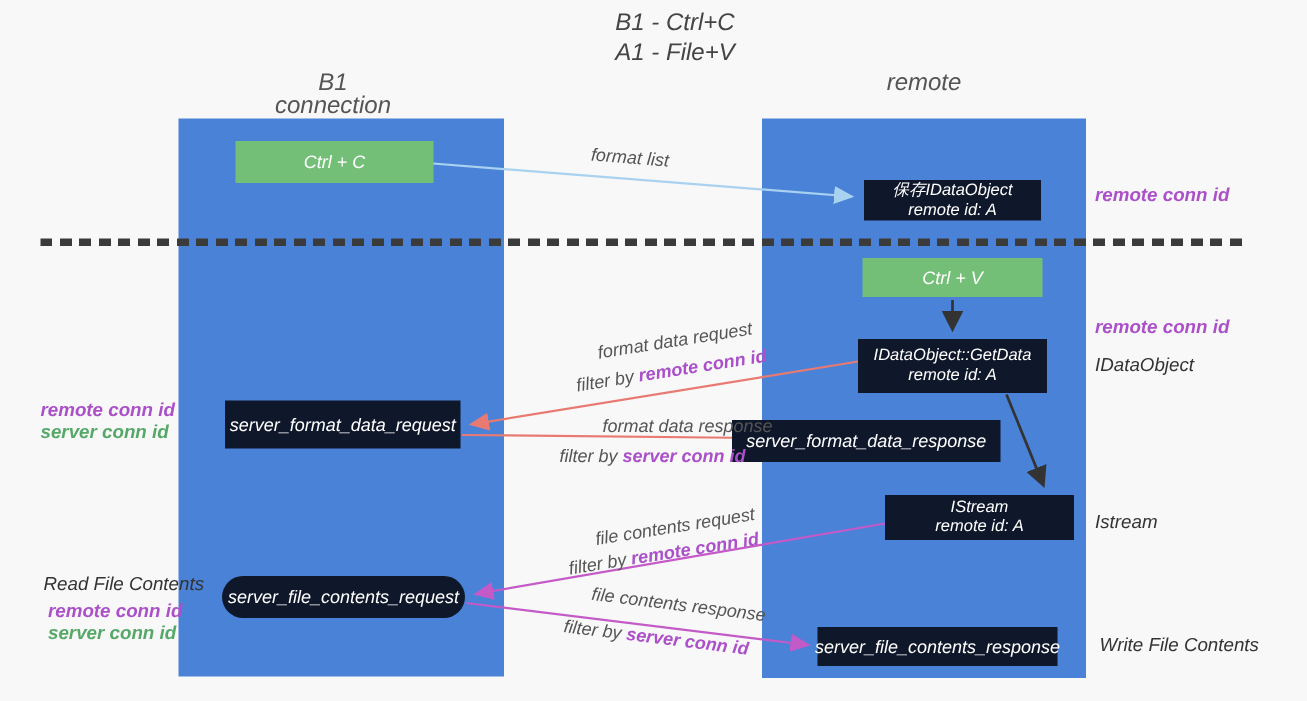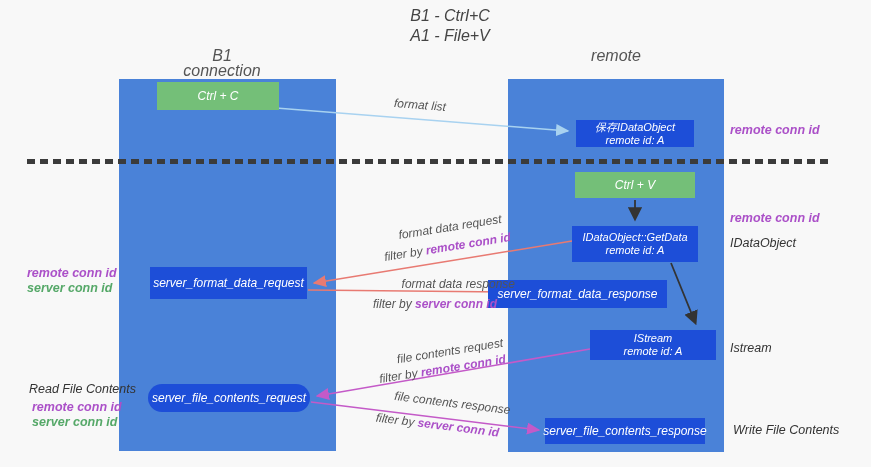--- a/index.html
+++ b/index.html
@@ -28,21 +28,21 @@
   .column{
     background:#4a82d8;
   }
   .box{
     display:flex;align-items:center;justify-content:center;
     flex-direction:column;
     color:#fff;font-size:12px;text-align:center;
     box-sizing:border-box;
   }
   .green{background:#74bf78;}
-  .orange{background:#1d4ed8;}
+  .orange{background:#0f172a;}
   .two-line{font-size:11px;line-height:13px;}
   .dashed-line{
     left:27px;top:159px;width:805px;height:5px;
     background:repeating-linear-gradient(90deg,#3b3b3b 0 8px,transparent 8px 13px);
   }
   .side-label{font-size:12.5px;color:#333;white-space:nowrap;}
   .purple{color:#ab50c8;font-weight:bold;}
   .greentx{color:#55a868;font-weight:bold;}
   .arrow-label{
     font-size:12px;color:#555;white-space:nowrap;text-align:center;
@@ -92,21 +92,21 @@
     </defs>
     <line x1="276" y1="108" x2="568" y2="131" stroke="#a8d2f0" stroke-width="1.5" marker-end="url(#mblue)"></line>
     <line x1="635" y1="200" x2="635" y2="218" stroke="#333" stroke-width="1.8" marker-end="url(#mblack)"></line>
     <line x1="671" y1="263" x2="695" y2="322" stroke="#333" stroke-width="1.8" marker-end="url(#mblack)"></line>
     <line x1="572" y1="241" x2="314" y2="283" stroke="#e87a72" stroke-width="1.5" marker-end="url(#mred)"></line>
     <line x1="308" y1="290" x2="504" y2="292" stroke="#e87a72" stroke-width="1.5" marker-end="url(#mred)"></line>
     <line x1="590" y1="349" x2="317" y2="396" stroke="#c45ac8" stroke-width="1.5" marker-end="url(#mmag)"></line>
     <line x1="311" y1="402" x2="539" y2="430" stroke="#c45ac8" stroke-width="1.5" marker-end="url(#mmag)"></line>
   </svg>
 
-  <div class="abs box green" style="left:157px;top:82px;width:122px;height:28px;">
+  <div class="abs box green" style="left:157px;top:94px;width:132px;height:28px;">
     <span>Ctrl + C</span>
   </div>
 
   <div class="abs box orange two-line" style="left:576px;top:120px;width:118px;height:27px;">
     <span>保存IDataObject</span>
     <span>remote id: A</span>
   </div>
 
   <div class="abs box green" style="left:575px;top:172px;width:120px;height:26px;">
     <span>Ctrl + V</span>

